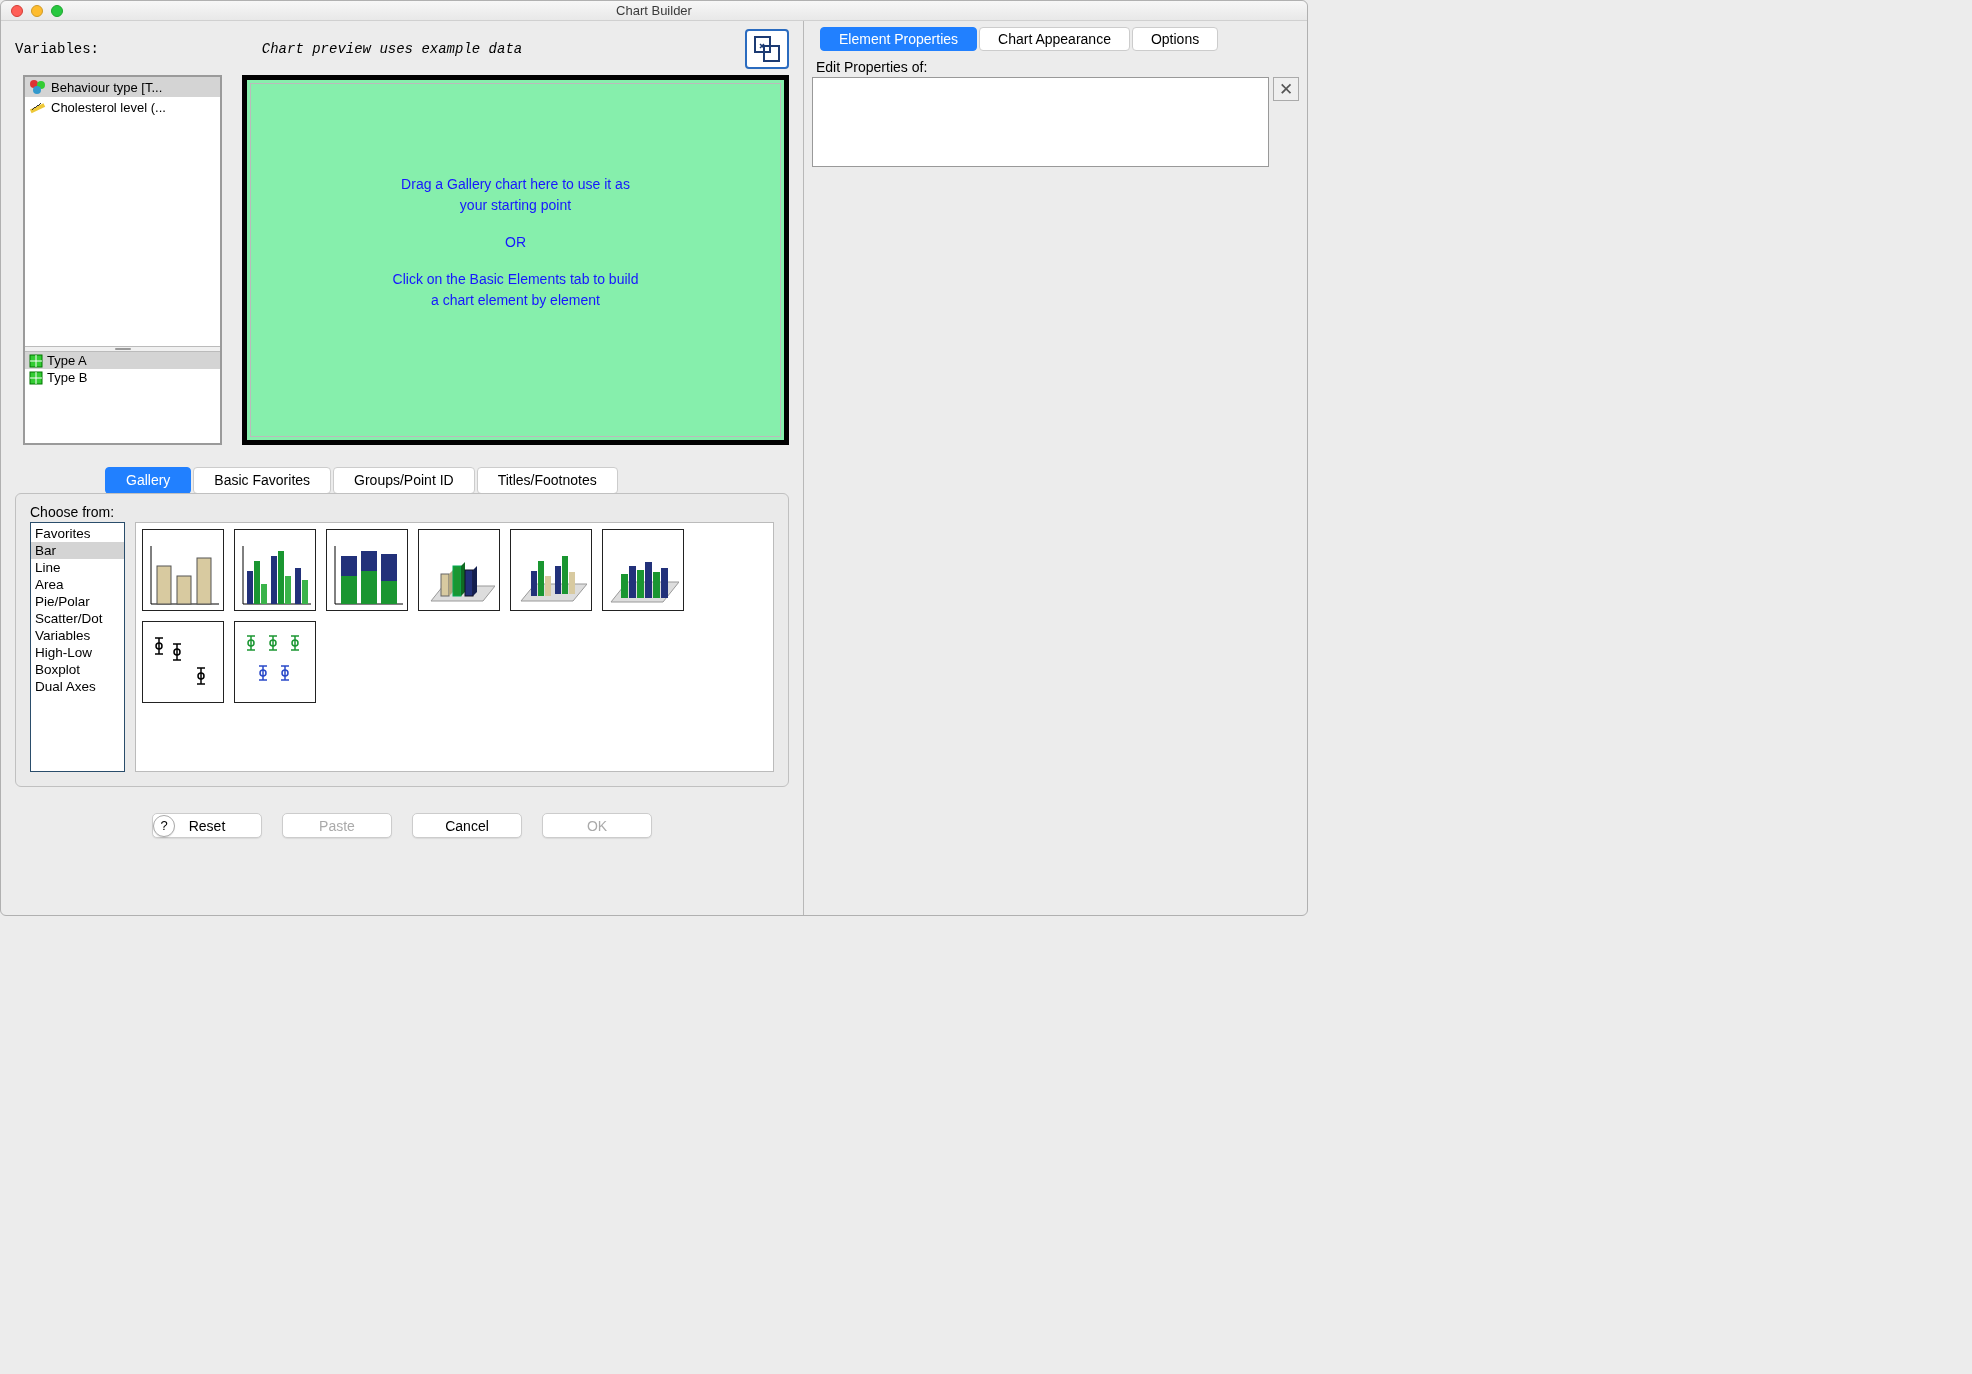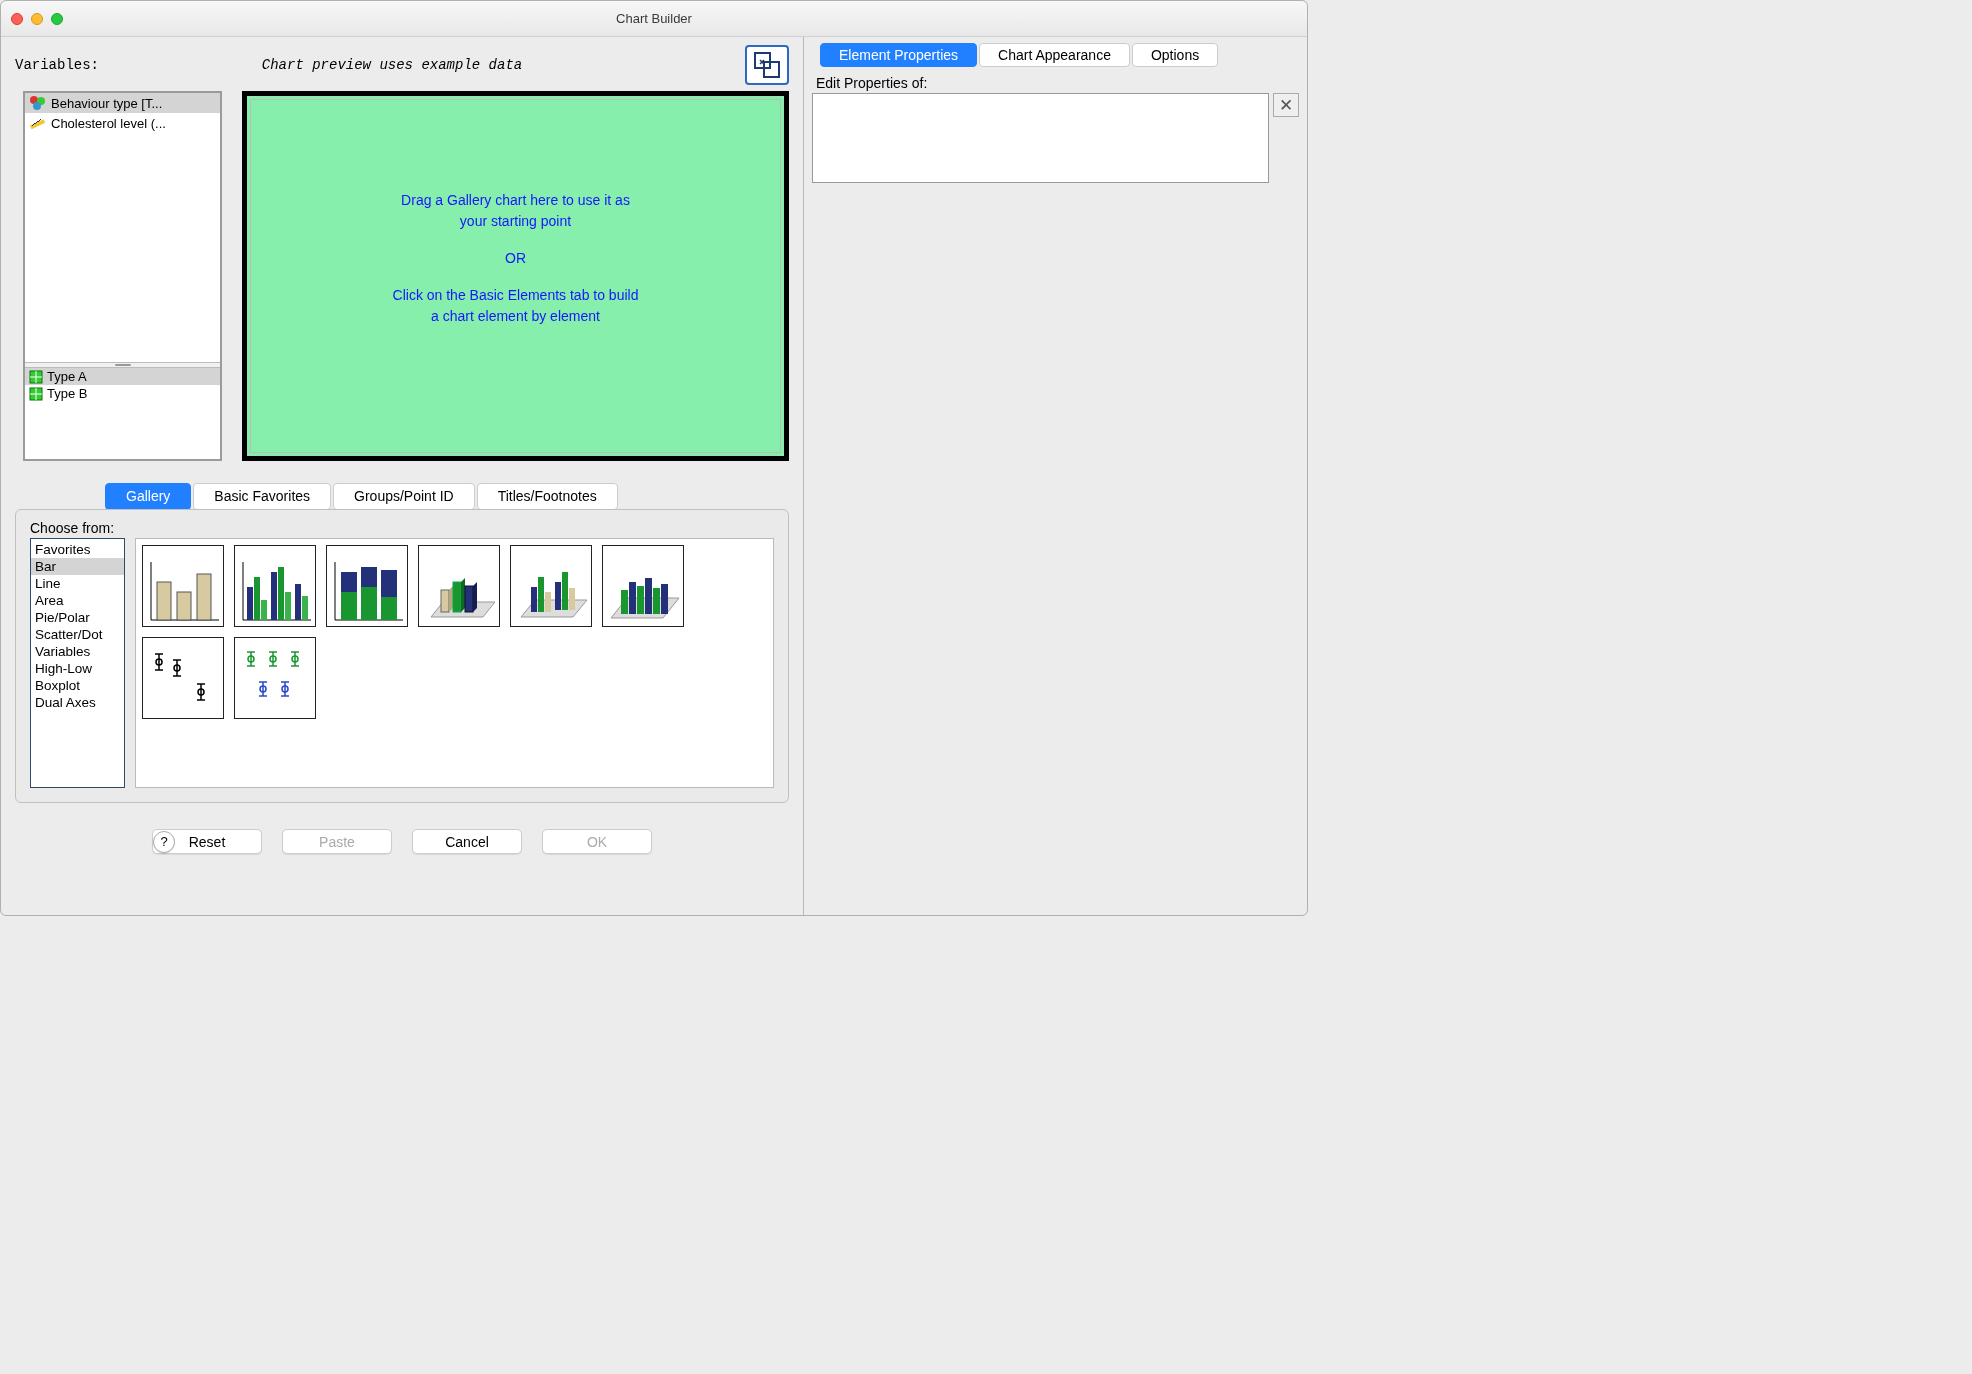--- a/index.html
+++ b/index.html
@@ -16,21 +16,21 @@
     width: 1308px;
     height: 916px;
     border: 1px solid #b0b0b0;
     border-radius: 6px;
     background: #ececec;
     position: relative;
     display: flex;
     flex-direction: column;
   }
   .titlebar {
-    height: 36px;
+    height: 20px;
     display: flex;
     align-items: center;
     position: relative;
     border-bottom: 1px solid #d0d0d0;
     background: linear-gradient(#f7f7f7, #e8e8e8);
     border-radius: 6px 6px 0 0;
   }
   .traffic-lights {
     display: flex;
     gap: 8px;

